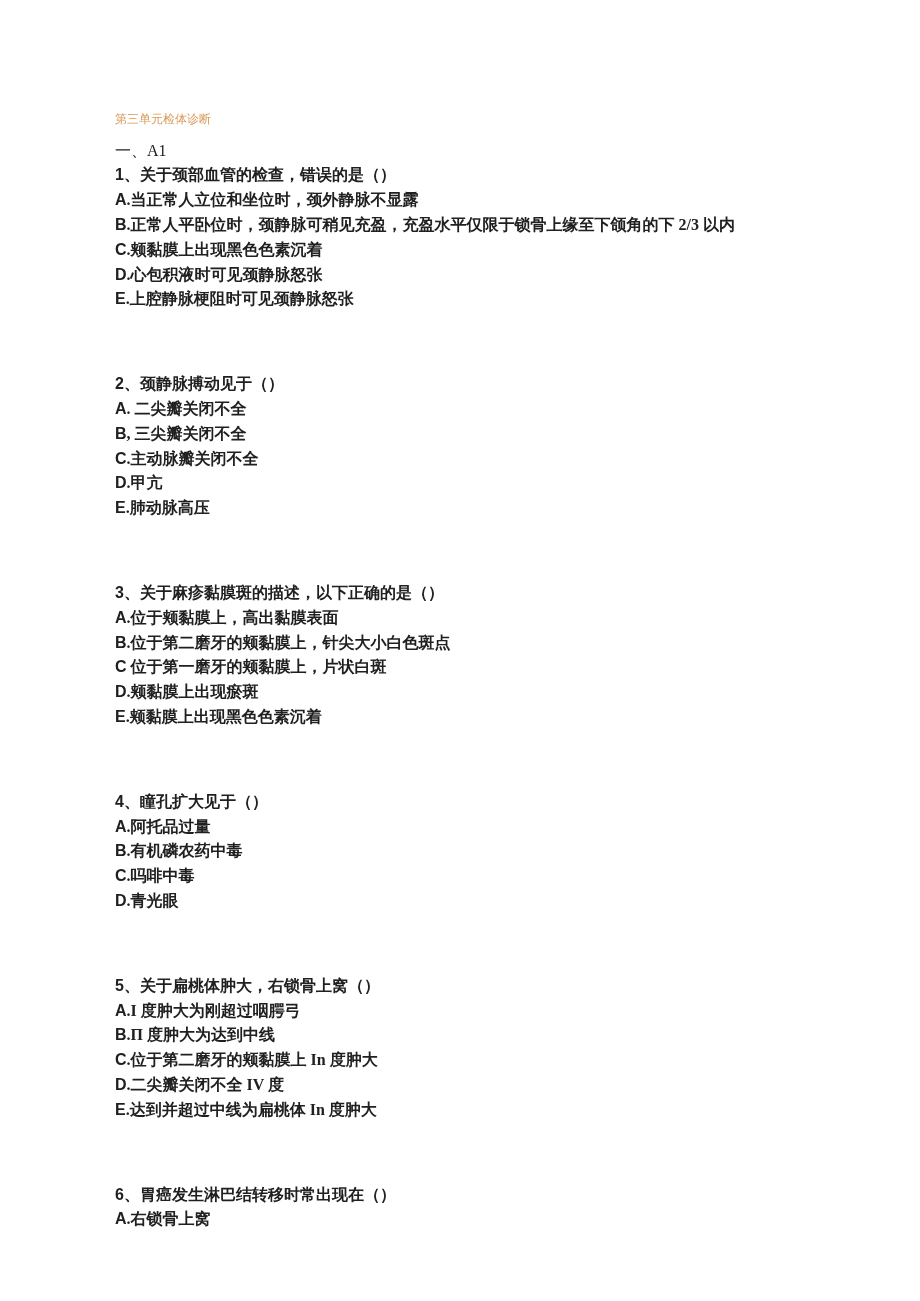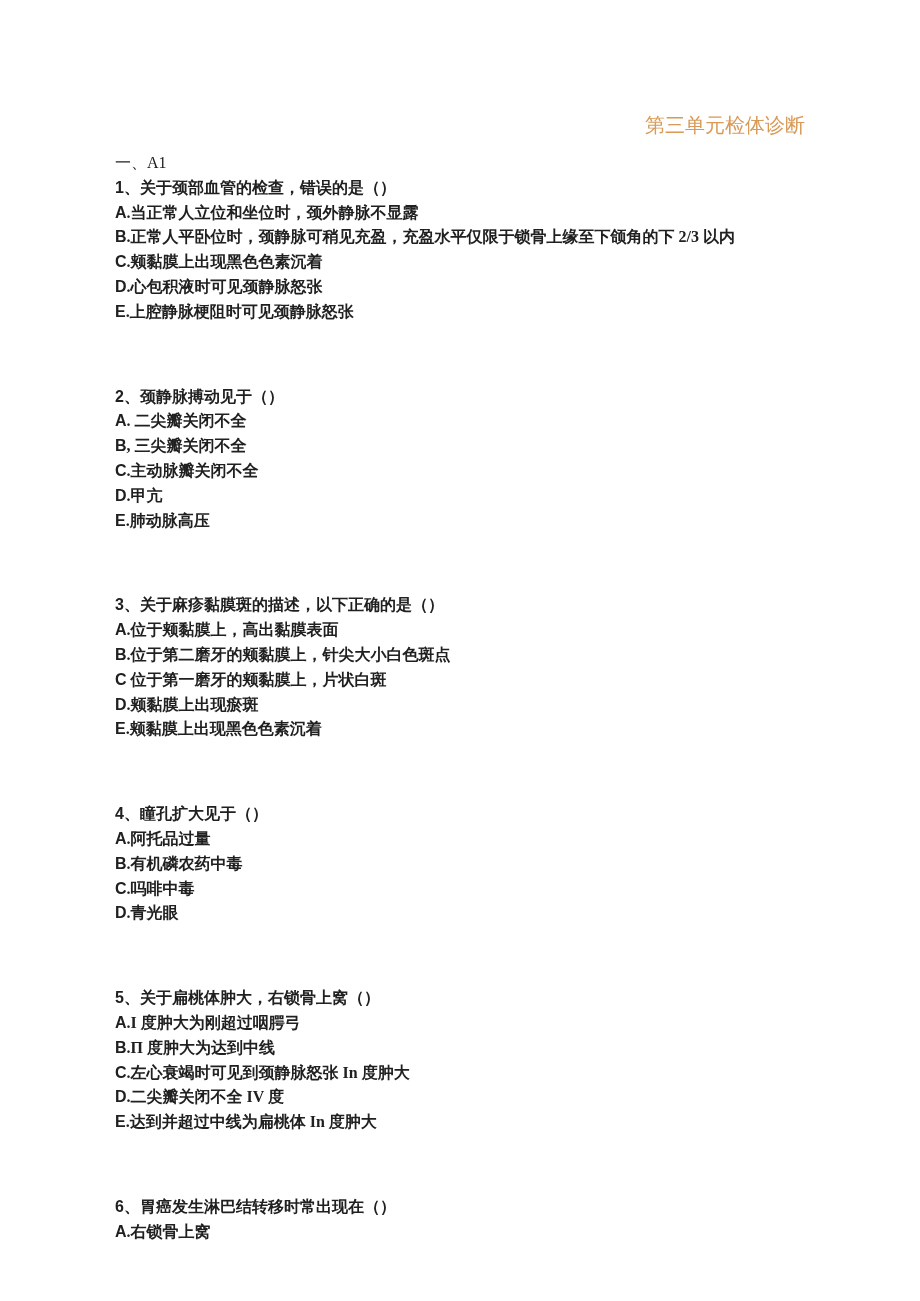--- a/index.html
+++ b/index.html
@@ -9,23 +9,23 @@
     font-family: "SimSun", "Songti SC", "Microsoft YaHei", serif;
     width: 920px;
   }
   .page {
     padding: 110px 115px 60px 115px;
     font-size: 16px;
     line-height: 1.55;
     color: #202020;
   }
   .title {
-    text-align: right;
+    text-align: left;
     color: #d89a56;
-    font-size: 20px;
+    font-size: 12px;
     margin-bottom: 10px;
   }
   .section-label {
     margin-bottom: 0;
   }
   .question-block {
     margin-bottom: 60px;
     font-weight: bold;
   }
   .question-block.last {
@@ -82,21 +82,21 @@
         <p class="line"><span class="sans">4</span><span>、</span><span>瞳孔扩大见于（）</span></p>
         <p class="line"><span class="opt-letter">A</span><span>.</span><span>阿托品过量</span></p>
         <p class="line"><span class="opt-letter">B</span><span>.</span><span>有机磷农药中毒</span></p>
         <p class="line"><span class="opt-letter">C</span><span>.</span><span>吗啡中毒</span></p>
         <p class="line"><span class="opt-letter">D</span><span>.</span><span>青光眼</span></p>
       </div>
       <div class="question-block">
         <p class="line"><span class="sans">5</span><span>、</span><span>关于扁桃体肿大，右锁骨上窝（）</span></p>
         <p class="line"><span class="opt-letter">A</span><span>.</span><span>I 度肿大为刚超过咽腭弓</span></p>
         <p class="line"><span class="opt-letter">B</span><span>.</span><span>Π 度肿大为达到中线</span></p>
-        <p class="line"><span class="opt-letter">C</span><span>.</span><span>左心衰竭时可见到颈静脉怒张 In 度肿大</span></p>
+        <p class="line"><span class="opt-letter">C</span><span>.</span><span>位于第二磨牙的颊黏膜上 In 度肿大</span></p>
         <p class="line"><span class="opt-letter">D</span><span>.</span><span>二尖瓣关闭不全 IV 度</span></p>
         <p class="line"><span class="opt-letter">E</span><span>.</span><span>达到并超过中线为扁桃体 In 度肿大</span></p>
       </div>
       <div class="question-block last">
         <p class="line"><span class="sans">6</span><span>、</span><span>胃癌发生淋巴结转移时常出现在（）</span></p>
         <p class="line"><span class="opt-letter">A</span><span>.</span><span>右锁骨上窝</span></p>
       </div>
     </div>
 
 </div>

